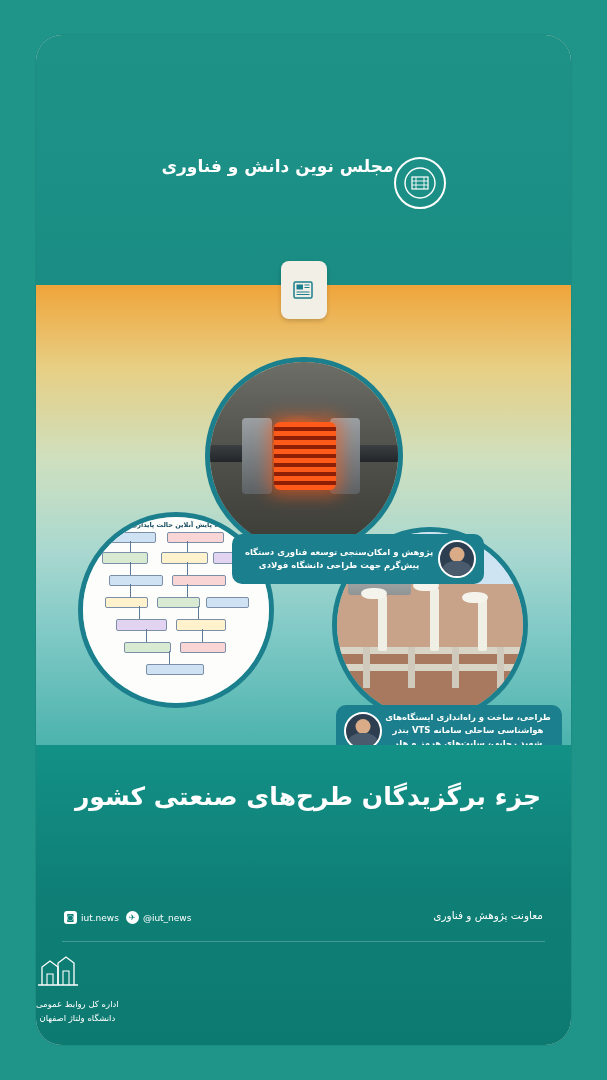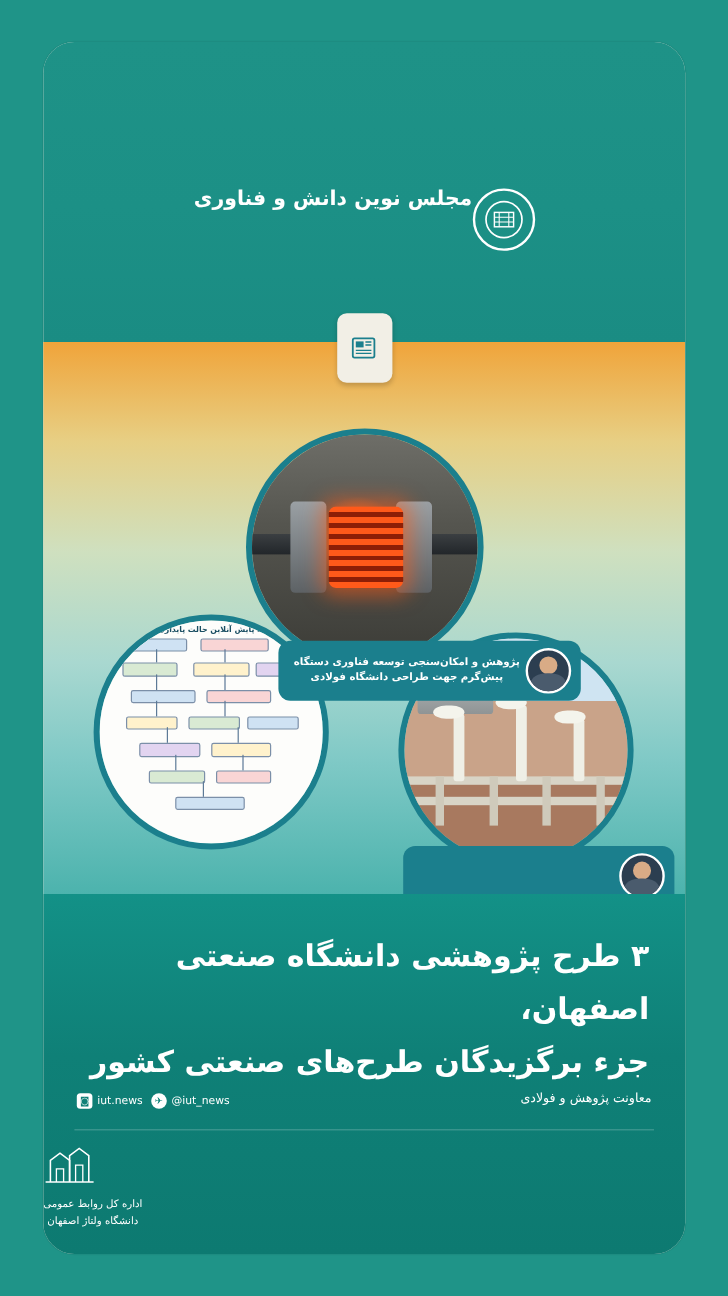--- a/index.html
+++ b/index.html
@@ -314,45 +314,45 @@
       <div class="caption cap-top">
         <div class="avatar">
           <div class="head"></div>
             <div class="body"></div>
         </div>
         <div class="txt">پژوهش و امکان‌سنجی توسعه فناوری دستگاه پیش‌گرم جهت طراحی دانشگاه فولادی</div>
       </div>
 
 
       <div class="caption cap-right">
+        <div class="txt">طراحی، ساخت و راه‌اندازی ایستگاه‌های هواشناسی ساحلی سامانه VTS بندر شهید رجایی، سایت‌های هرمز و هلر</div>
         <div class="avatar">
           <div class="head"></div>
             <div class="body"></div>
         </div>
       </div>
     </div>
 
     <div class="card-bottom">
       <div class="headline">
-        <span>۳ طرح پژوهشی دانشگاه صنعتی اصفهان،</span>
         <span class="l2">جزء برگزیدگان طرح‌های صنعتی کشور</span>
       </div>
 
       <div class="social">
         <div class="soc-item">
           <span class="soc-ico">◙</span>
           <span>iut.news</span>
         </div>
         <div class="soc-item">
           <span class="soc-ico tg">✈</span>
           <span>@iut_news</span>
         </div>
       </div>
 
-      <div class="deptline">معاونت پژوهش و فولادی</div>
+      <div class="deptline">معاونت پژوهش و فناوری</div>
       <div class="divider"></div>
 
       <div class="footer">
         <div class="footer-logo">
           <svg width="44" height="36" viewBox="0 0 44 36" aria-hidden="true">
             <path d="M6 34V16l8-6 8 6v18" fill="none" stroke="#ffffff" stroke-width="1.3"></path>
             <path d="M22 34V12l8-6 8 6v22" fill="none" stroke="#ffffff" stroke-width="1.3"></path>
             <path d="M11 34V23h6v11M27 34V20h6v14" fill="none" stroke="#ffffff" stroke-width="1.1"></path>
             <path d="M2 34h40" stroke="#ffffff" stroke-width="1.3"></path>
           </svg>

